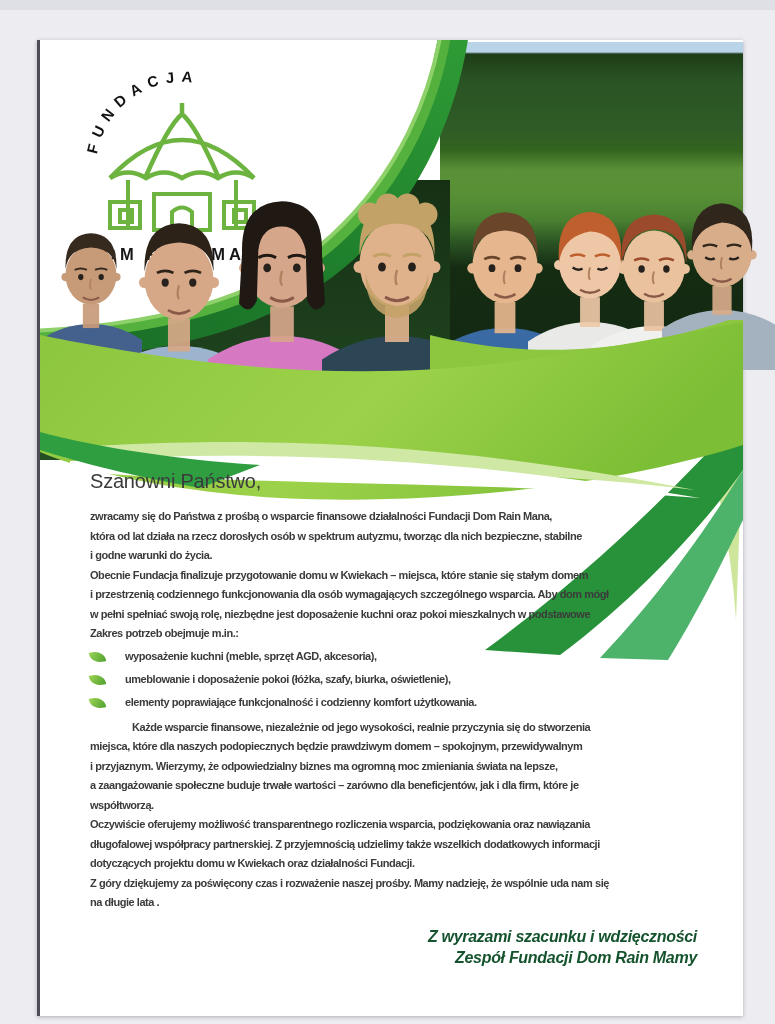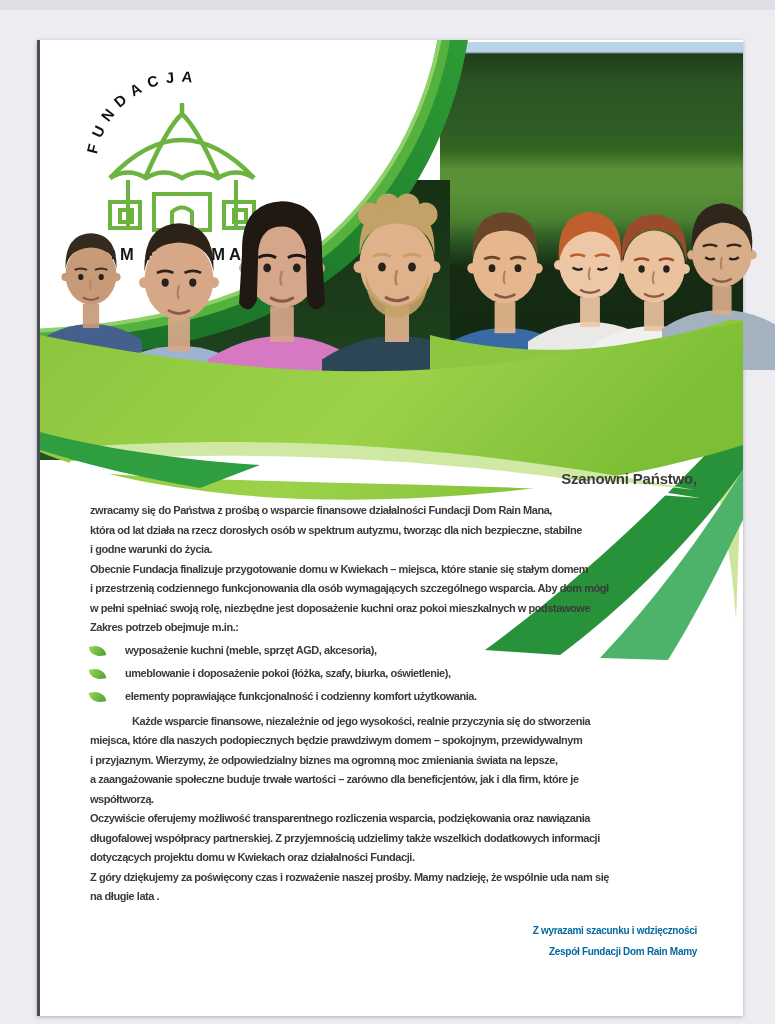--- a/index.html
+++ b/index.html
@@ -13,30 +13,30 @@
     background:linear-gradient(180deg,#b9d4e8 0px,#b9d4e8 10px,#1e3d18 12px,#2a5424 40px,#2f5c26 88px,
       #33641f 108px,#5a9138 128px,#589036 152px,#4a8130 178px,#2b5524 200px,#152c13 225px,#112610 390px);}
   .backdrop{position:absolute;left:0;top:140px;width:410px;height:280px;
     background:linear-gradient(180deg,#163014,#1d3f1c 55%,#245024);}
   .panel{position:absolute;left:0;top:0;z-index:1;}
   .people{position:absolute;left:0;top:0;width:703px;height:420px;z-index:2;}
   .people .av{position:absolute;}
   .ribbons{position:absolute;left:390px;top:280px;z-index:2;}
   .wave{position:absolute;left:0;top:260px;z-index:3;}
   .letter{position:relative;z-index:5;padding:10px 46px 0 50px;color:#3b3b3b;}
-  .greet{font-size:15px;font-weight:bold;letter-spacing:-0.2px;margin:0 0 14px 0;text-align:right;}
+  .greet{font-size:20px;font-weight:normal;letter-spacing:-0.2px;margin:0 0 14px 0;}
   .bline{font-size:11px;font-weight:bold;letter-spacing:-0.45px;line-height:19.5px;white-space:nowrap;}
   .indent{padding-left:42px;}
   .bullets{margin:2px 0 3px 0;}
   .brow{display:flex;align-items:center;gap:20px;height:23px;}
   .leaf{display:inline-block;width:15px;height:12px;flex:0 0 15px;
     background:linear-gradient(135deg,#9ed455,#4da02f);border-radius:0 85% 0 85%;
     transform:rotate(-14deg);}
   .sig{margin-top:13px;text-align:right;}
-  .sline{font-size:10px;font-weight:bold;letter-spacing:-0.3px;line-height:21px;color:#0369a1;}
+  .sline{font-size:16px;font-weight:bold;font-style:italic;letter-spacing:-0.3px;line-height:21px;color:#14532d;}
   svg text{font-family:"Liberation Sans",sans-serif;}
 </style>
 </head>
 <body>
 
 <div class="canvas">
   <div class="topstrip"></div>
 
   <div class="page">
 

